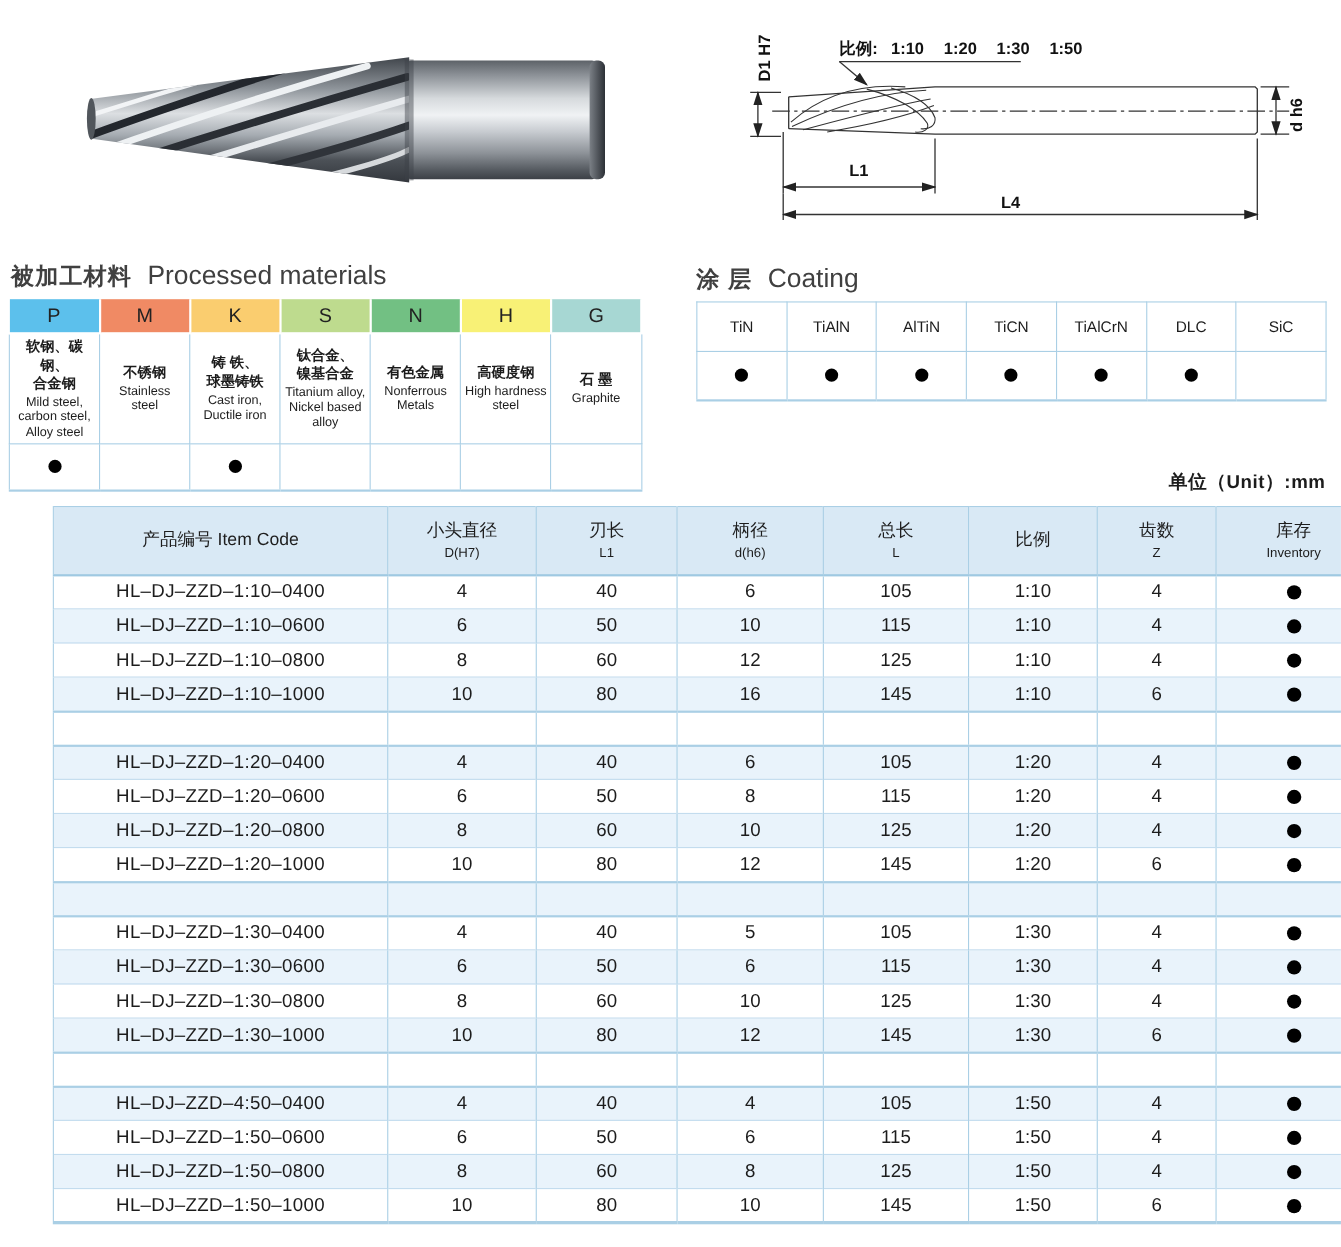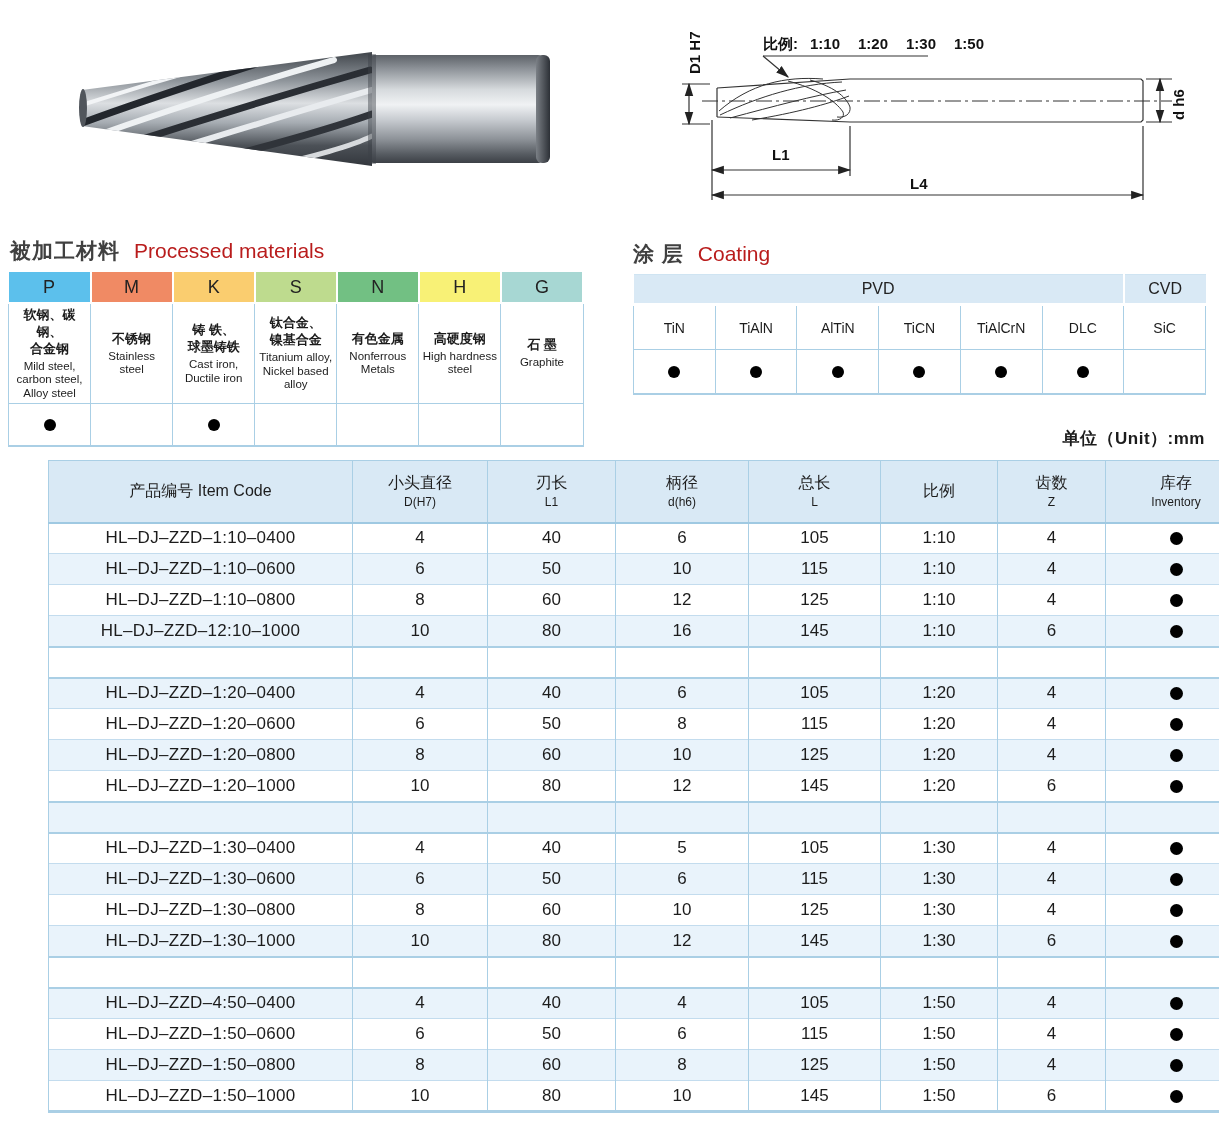--- a/index.html
+++ b/index.html
@@ -6,21 +6,21 @@
   html,body { background:#fff; }
   body {
     position:relative; width:1219px; height:1134px; overflow:hidden;
     font-family:"Liberation Sans", sans-serif; color:#1c1c1c;
   }
   .abs { position:absolute; }
 
   
   .sec-title { display:flex; align-items:baseline; gap:14px; white-space:nowrap; }
   .sec-title .zh { font-size:21px; font-weight:bold; letter-spacing:1px; color:#404040; }
-  .sec-title .en { font-size:21px; color:#b91c1c; }
+  .sec-title .en { font-size:24px; color:#404040; }
 
   
   table { border-collapse:collapse; table-layout:fixed; }
   #materials-table { width:576px; }
   #materials-table td { text-align:center; vertical-align:middle; }
   #materials-table .letter {
     height:31px; font-size:18px; color:#222;
     border-right:2px solid #fff; border-bottom:2px solid #fff;
   }
   #materials-table .desc {
@@ -244,24 +244,20 @@
           <td class="dotcell"></td>
           <td class="dotcell"></td>
         </tr>
     </tbody>
   </table>
 </div>
 
 <div class="abs" id="coating-table-wrap">
   <table id="coating-table">
     <tbody>
-      <tr id="coat-groups">
-          <td class="group" colspan="6">PVD</td>
-          <td class="group" colspan="1">CVD</td>
-        </tr>
       <tr id="coat-types">
           <td class="type">TiN</td>
           <td class="type">TiAlN</td>
           <td class="type">AlTiN</td>
           <td class="type">TiCN</td>
           <td class="type">TiAlCrN</td>
           <td class="type">DLC</td>
           <td class="type">SiC</td>
         </tr>
       <tr id="coat-dots">
@@ -348,21 +344,21 @@
           <td class="code-cell">HL–DJ–ZZD–1:10–0800</td>
           <td>8</td>
           <td>60</td>
           <td>12</td>
           <td>125</td>
           <td>1:10</td>
           <td>4</td>
           <td><span class="dot"></span></td>
         </tr>
         <tr class="stripe">
-          <td class="code-cell">HL–DJ–ZZD–12:10–1000</td>
+          <td class="code-cell">HL–DJ–ZZD–1:10–1000</td>
           <td>10</td>
           <td>80</td>
           <td>16</td>
           <td>145</td>
           <td>1:10</td>
           <td>6</td>
           <td><span class="dot"></span></td>
         </tr>
         <tr class="spacer">
           <td></td>

